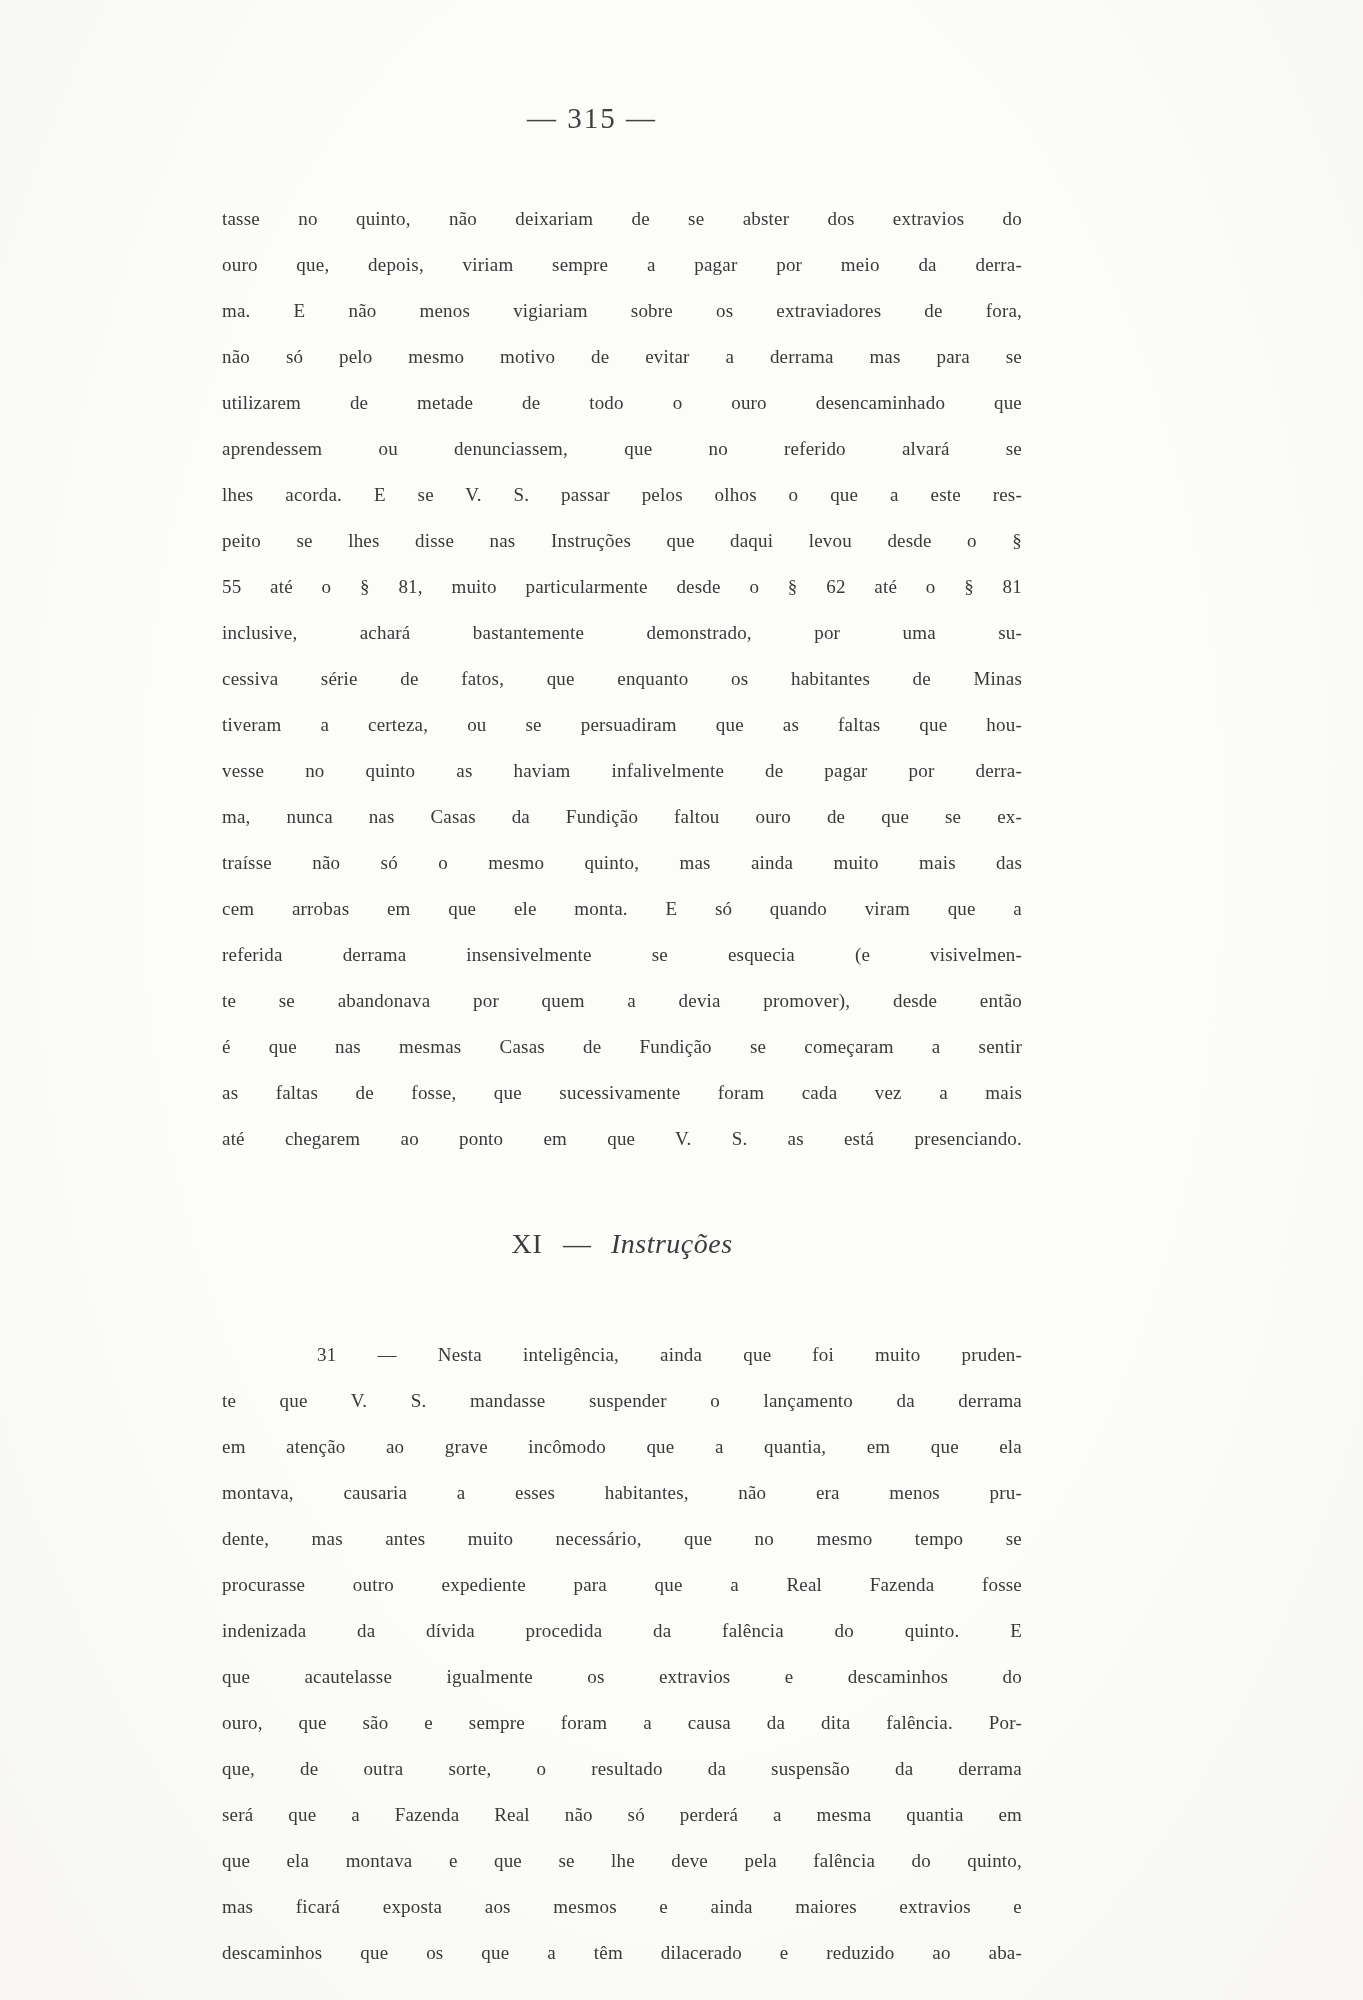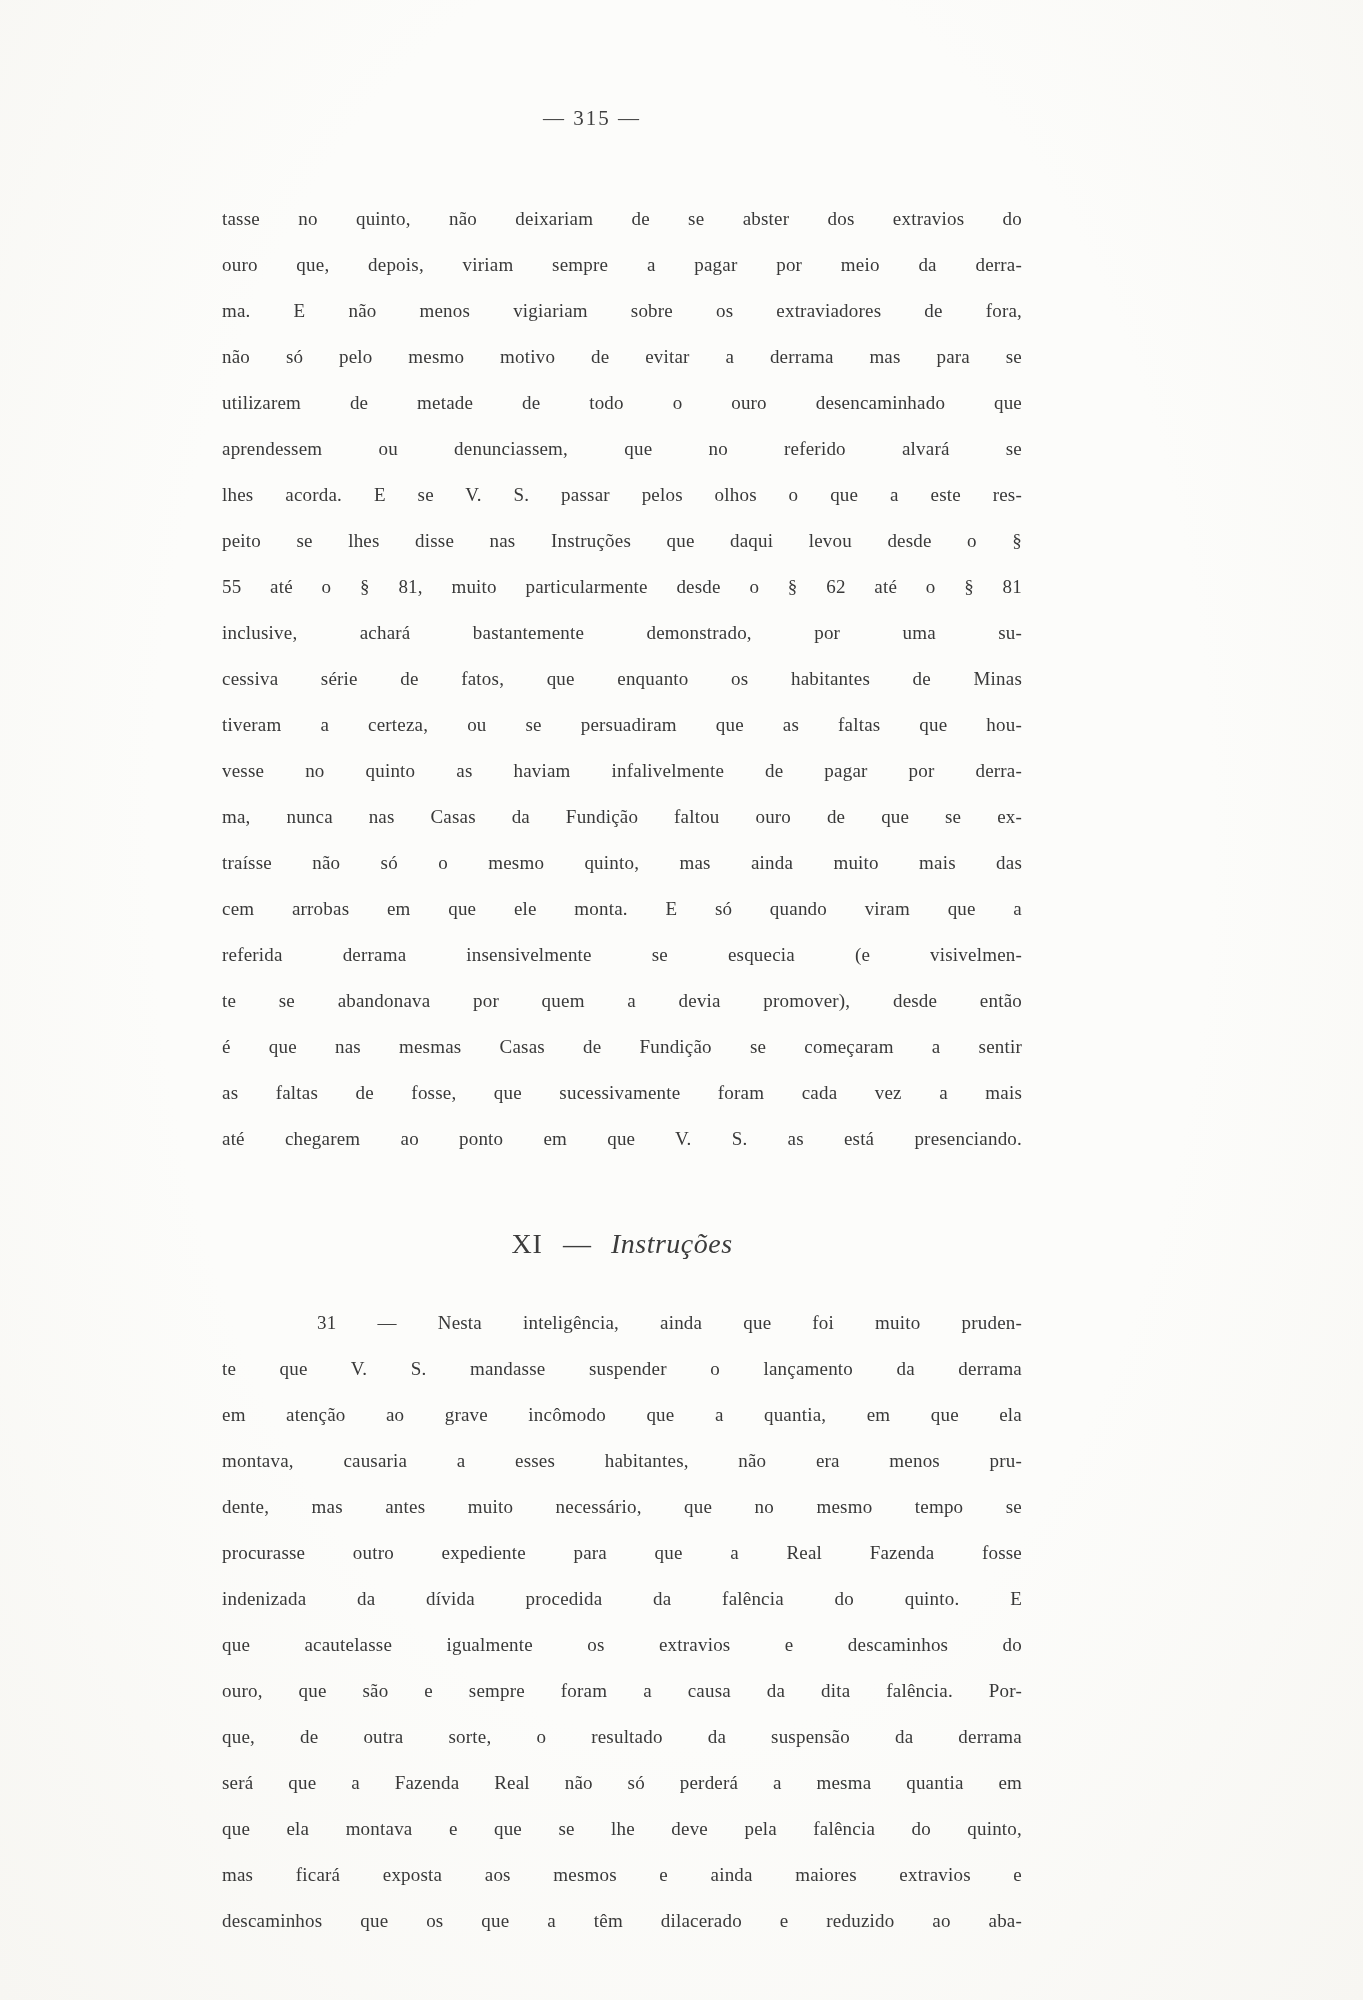--- a/index.html
+++ b/index.html
@@ -14,34 +14,34 @@
     overflow: hidden;
   }
   .folio {
     position: absolute;
     top: 98px;
     left: 222px;
     width: 740px;
     height: 40px;
     line-height: 40px;
     text-align: center;
-    font-size: 21px;
+    font-size: 29px;
     letter-spacing: 2px;
     color: #404040;
     font-family: Liberation Serif, serif;
   }
   .para {
     position: absolute;
     left: 222px;
     width: 800px;
     font-size: 19px;
     color: #393939;
   }
   .para1 { top: 196px; }
-  .para2 { top: 1300px; }
+  .para2 { top: 1332px; }
   .tl {
     height: 46px;
     line-height: 46px;
     text-align: justify;
     text-align-last: justify;
     text-justify: inter-word;
     letter-spacing: 0.2px;
   }
   .tl.indent { text-indent: 95px; }
   .heading {

